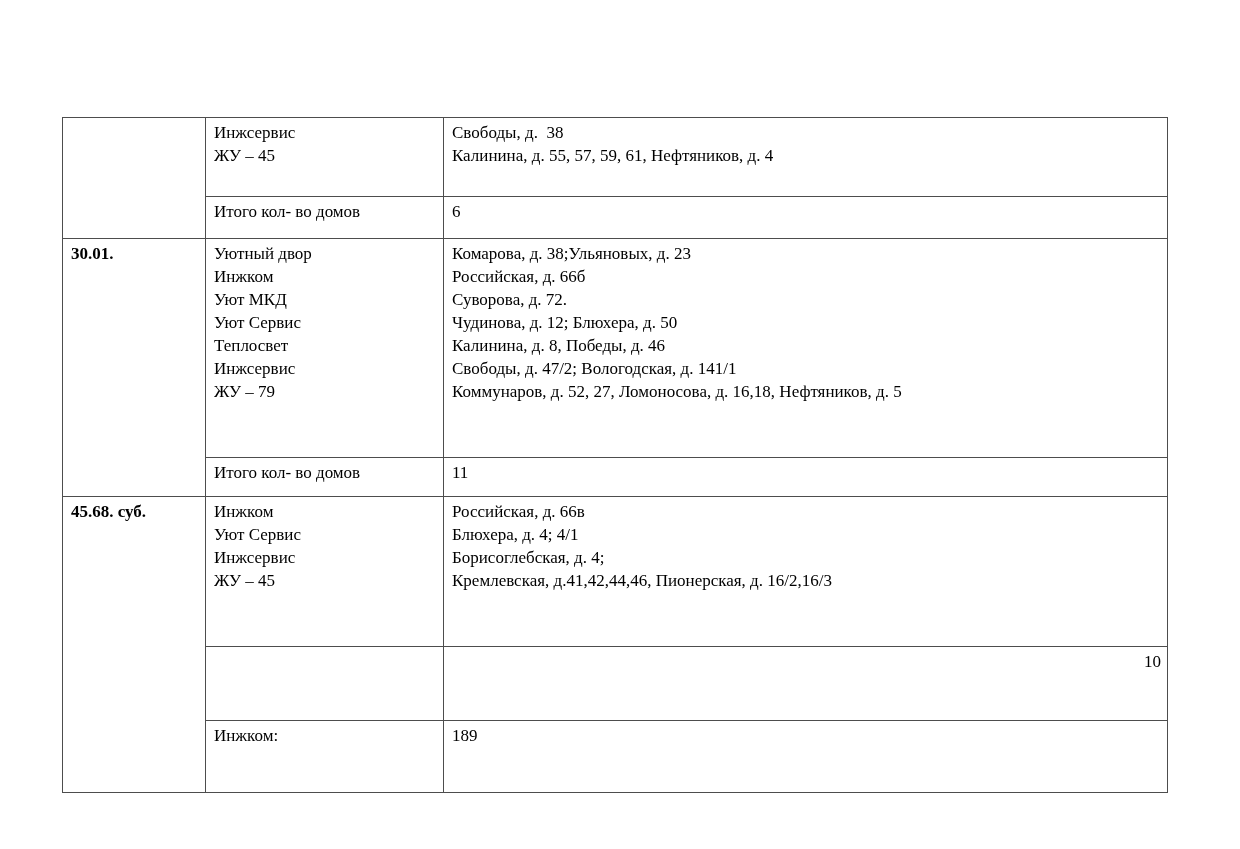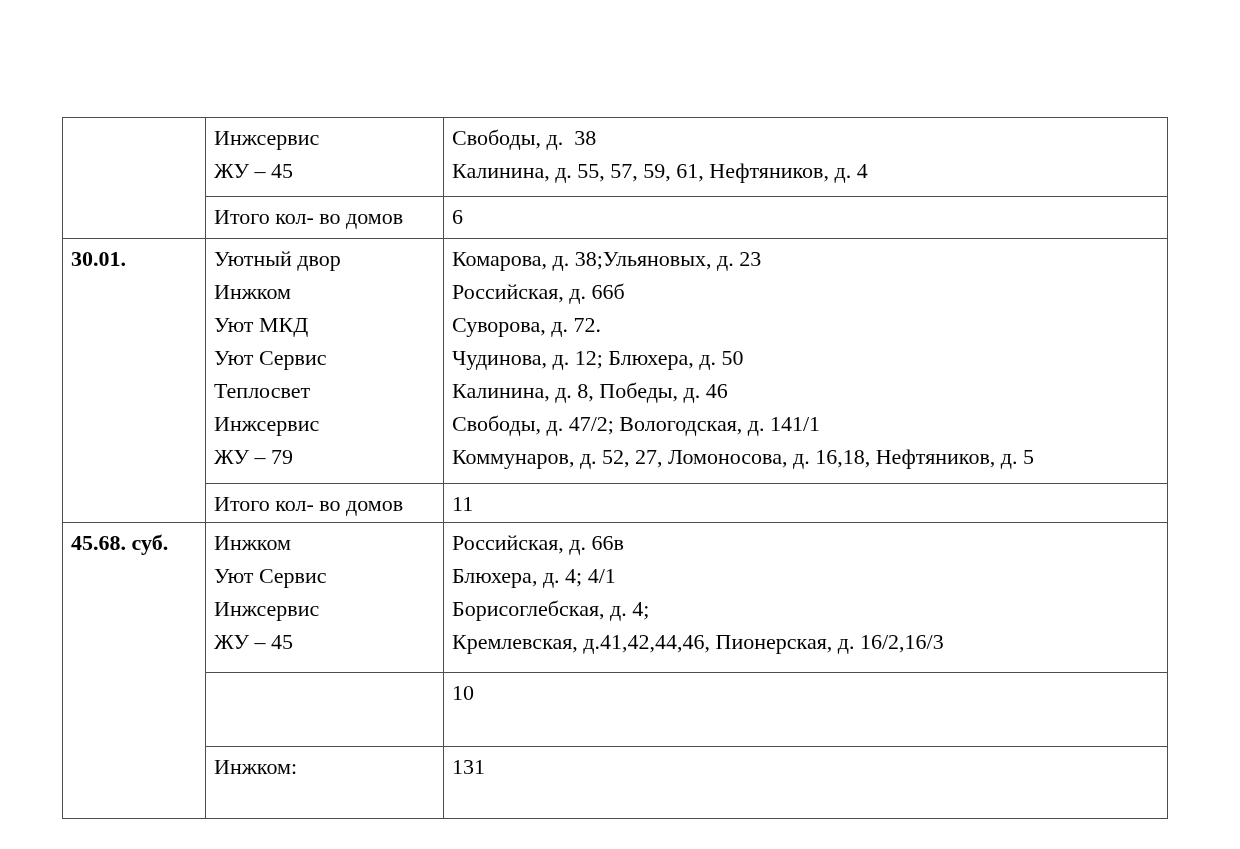--- a/index.html
+++ b/index.html
@@ -26,35 +26,35 @@
     left: 62px;
     top: 117px;
     width: 1105px;
     border-collapse: collapse;
     table-layout: fixed;
   }
   .doc-table td {
     border: 1px solid var(--border-color);
     vertical-align: top;
     padding: 3px 6px 0 8px;
-    font-size: 22px;
-    line-height: 33px;
+    font-size: 17px;
+    line-height: 23px;
     white-space: pre-wrap;
     overflow: hidden;
   }
   .date-cell {
     font-weight: bold;
   }
   
   .r1 { height: 79px; }
   .r2 { height: 42px; }
-  .r3 { height: 245px; margin-left: 32px; }
+  .r3 { height: 219px; margin-left: 32px; }
   .r4 { height: 39px; }
   .r5 { height: 150px; }
-  .r6 { height: 74px; }
+  .r6 { height: 74px; text-align: right; }
   .r7 { height: 72px; }
 </style>
 </head>
 <body>
 
 <table class="doc-table">
   <colgroup>
     <col style="width:143px">
     <col style="width:238px">
     <col style="width:724px">
@@ -105,16 +105,16 @@
 Блюхера, д. 4; 4/1
 Борисоглебская, д. 4;
 Кремлевская, д.41,42,44,46, Пионерская, д. 16/2,16/3</td>
     </tr>
     <tr class="r6">
       <td></td>
       <td>10</td>
     </tr>
     <tr class="r7">
       <td>Инжком:</td>
-      <td>131</td>
+      <td>189</td>
     </tr>
   </tbody>
 </table>
 
 </body></html>

